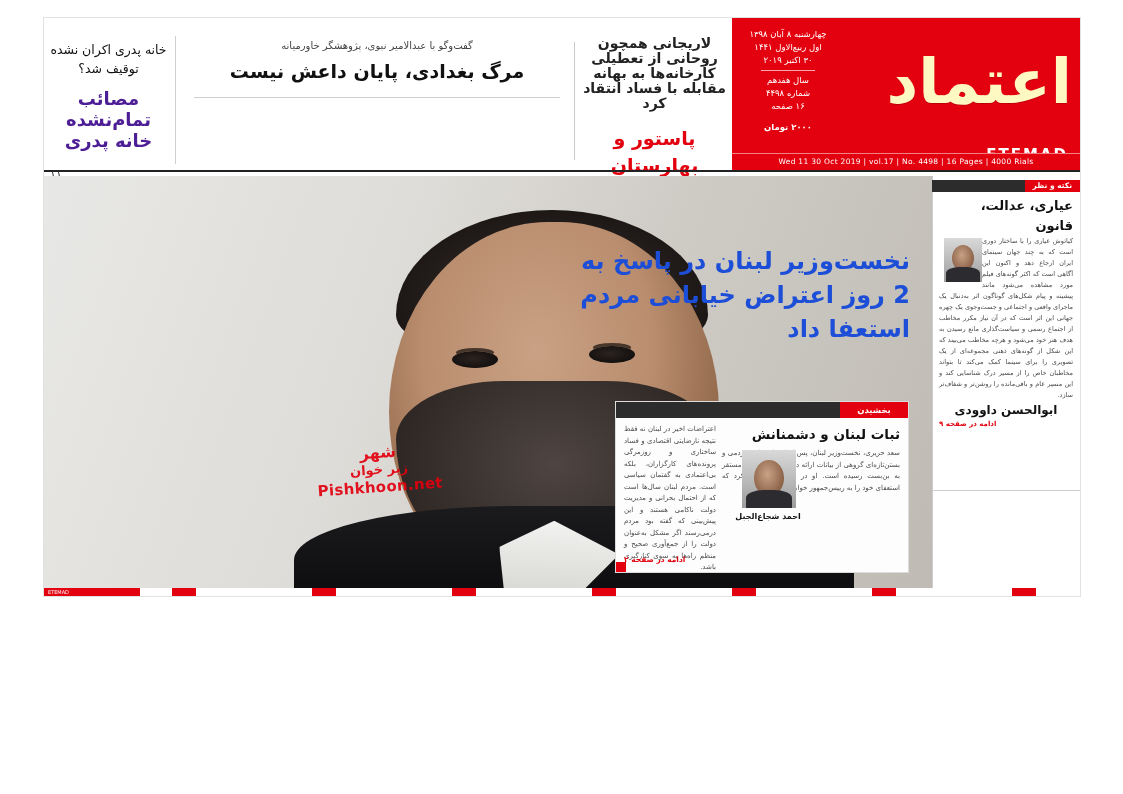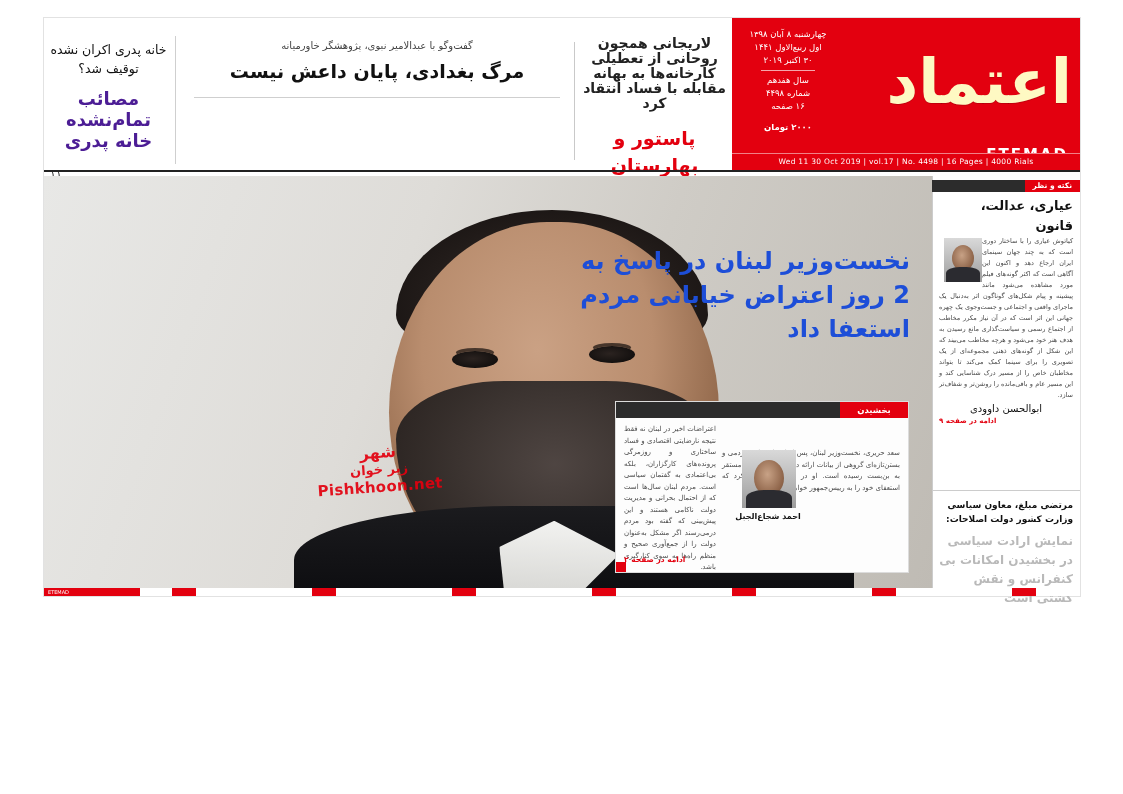--- a/index.html
+++ b/index.html
@@ -541,22 +541,22 @@
     left: 2px;
     top: 29px;
     width: 34px;
     height: 16px;
     background: #2b2b30;
     border-radius: 40% 40% 0 0;
   }
   .sb-name {
     clear: both;
     color: #111;
-    font-size: 10px;
-    font-weight: normal;
+    font-size: 12px;
+    font-weight: bold;
     text-align: center;
     padding-top: 2px;
   }
   .sb-more {
     color: #e3000f;
     font-size: 7px;
     font-weight: bold;
     text-align: left;
     padding-top: 3px;
   }
@@ -694,20 +694,21 @@
 
       <div class="wm">
         <div class="l1">شهر</div>
         <div class="l2">زیر خوان</div>
         <div class="l3">Pishkhoon.net</div>
       </div>
 
       <div class="op-card">
         <div class="op-tagbar"></div>
         <div class="op-tag">بخشیدن</div>
+        <div class="op-title">ثبات لبنان و دشمنانش</div>
         <div class="op-body">سعد حریری، نخست‌وزیر لبنان، پس از اعتراض‌هایی مردمی و بستن‌تازه‌ای گروهی از بیانات ارائه داد. اعلام کرد دولت‌مستقر به بن‌بست رسیده است. او در این بیانیه اعلام کرد که استعفای خود را به رییس‌جمهور خواهد داد.</div>
         <div class="op-portrait">
           <div class="p-face"></div>
           <div class="p-body"></div>
         </div>
         <div class="op-name">احمد شجاع‌الجبل</div>
         <div class="op-col-left">اعتراضات اخیر در لبنان نه فقط نتیجه نارضایتی اقتصادی و فساد ساختاری و روزمرگی پرونده‌های کارگزاران، بلکه بی‌اعتمادی به گفتمان سیاسی است. مردم لبنان سال‌ها است که از احتمال بحرانی و مدیریت دولت ناکامی هستند و این پیش‌بینی که گفته بود مردم درمی‌رسند اگر مشکل به‌عنوان دولت را از جمع‌آوری صحیح و منظم راه‌ها به سوی کنارگیری باشد.</div>
         <div class="op-more">ادامه در صفحه ۲</div>
         <div class="op-corner"></div>
       </div>
@@ -726,31 +727,20 @@
           <div class="p-face"></div>
           <div class="p-body"></div>
         </div>
         <div class="sb-body">کیاتوش عیاری را با ساختار دوری است که به چند جهان سینمای ایران ارجاع دهد و اکنون این آگاهی است که اکثر گونه‌های فیلم مورد مشاهده می‌شود مانند پیشینه و پیام شکل‌های گوناگون اثر به‌دنبال یک ماجرای واقعی و اجتماعی و جست‌وجوی یک چهره جهانی این اثر است که در آن نیاز مکرر مخاطب از اجتماع رسمی و سیاست‌گذاری مانع رسیدن به هدف هنر خود می‌شود و هرچه مخاطب می‌بیند که این شکل از گونه‌های ذهنی مجموعه‌ای از یک تصویری را برای سینما کمک می‌کند تا بتواند مخاطبان خاص را از مسیر درک شناسایی کند و این مسیر عام و باقی‌مانده را روشن‌تر و شفاف‌تر سازد.</div>
         <div class="sb-name">ابوالحسن داوودی</div>
         <div class="sb-more">ادامه در صفحه ۹</div>
       </div>
 
       <div class="sb-sep" style="top:314px;"></div>
 
-      <div class="sb-section" style="top:322px;">
-        <div class="sb-promo-title">
-          <div>مرتضی مبلغ، معاون سیاسی</div>
-          <div>وزارت کشور دولت اصلاحات:</div>
-        </div>
-        <div class="sb-promo-big">
-          <div>نمایش ارادت سیاسی</div>
-          <div>در بخشیدن امکانات بی</div>
-          <div>کنفرانس و نقش کشتی است</div>
-        </div>
-      </div>
     </div>
 
     <div class="footer-strip">
       <div class="fs-cell" style="left:0;width:96px;">
         <span class="fs-label">ETEMAD</span>
       </div>
       <div class="fs-cell" style="left:128px;width:24px;"></div>
       <div class="fs-cell" style="left:268px;width:24px;"></div>
       <div class="fs-cell" style="left:408px;width:24px;"></div>
       <div class="fs-cell" style="left:548px;width:24px;"></div>

